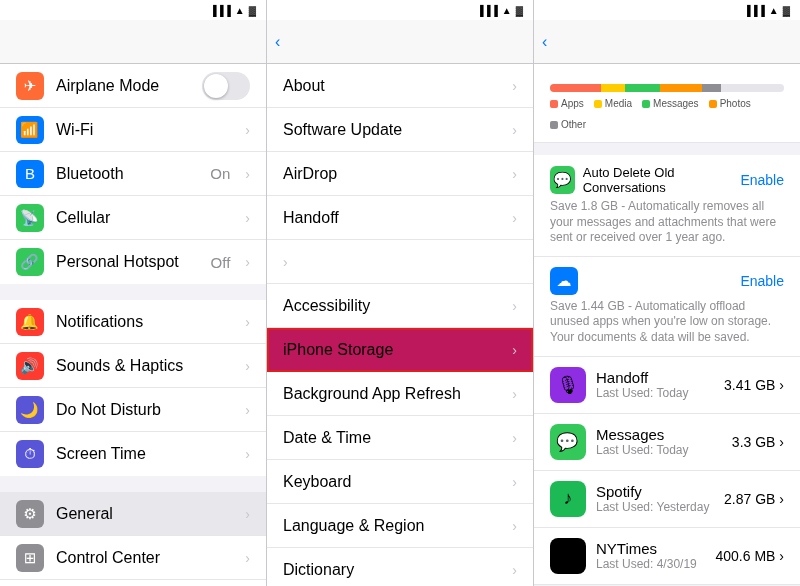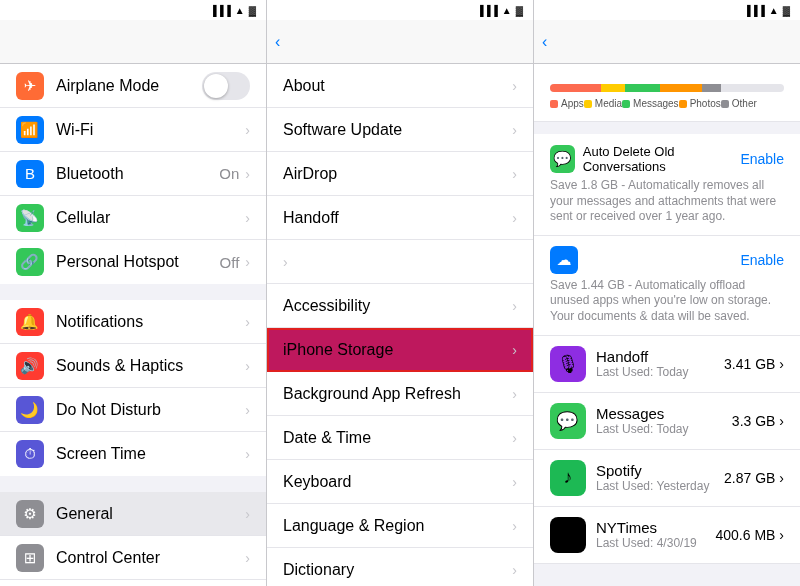--- a/index.html
+++ b/index.html
@@ -99,21 +99,21 @@
       color: #fff;
     }
     .list-item .item-label {
       flex: 1;
       font-size: 16px;
       color: #000;
     }
     .list-item .item-value {
       font-size: 15px;
       color: #8e8e93;
-      margin-right: 6px;
+      margin-right: 15px;
     }
     .chevron {
       color: #c7c7cc;
       font-size: 14px;
     }
     .toggle-off {
       width: 48px;
       height: 28px;
       background: #e5e5ea;
       border-radius: 14px;
@@ -164,20 +164,21 @@
     .storage-bar {
       height: 8px;
       border-radius: 4px;
       background: #e5e5ea;
       overflow: hidden;
       display: flex;
       margin-bottom: 6px;
     }
     .storage-legend {
       display: flex;
+      gap: 10px;
       flex-wrap: wrap;
     }
     .legend-item {
       display: flex;
       align-items: center;
       gap: 3px;
       font-size: 10px;
       color: #555;
     }
     .legend-dot {

